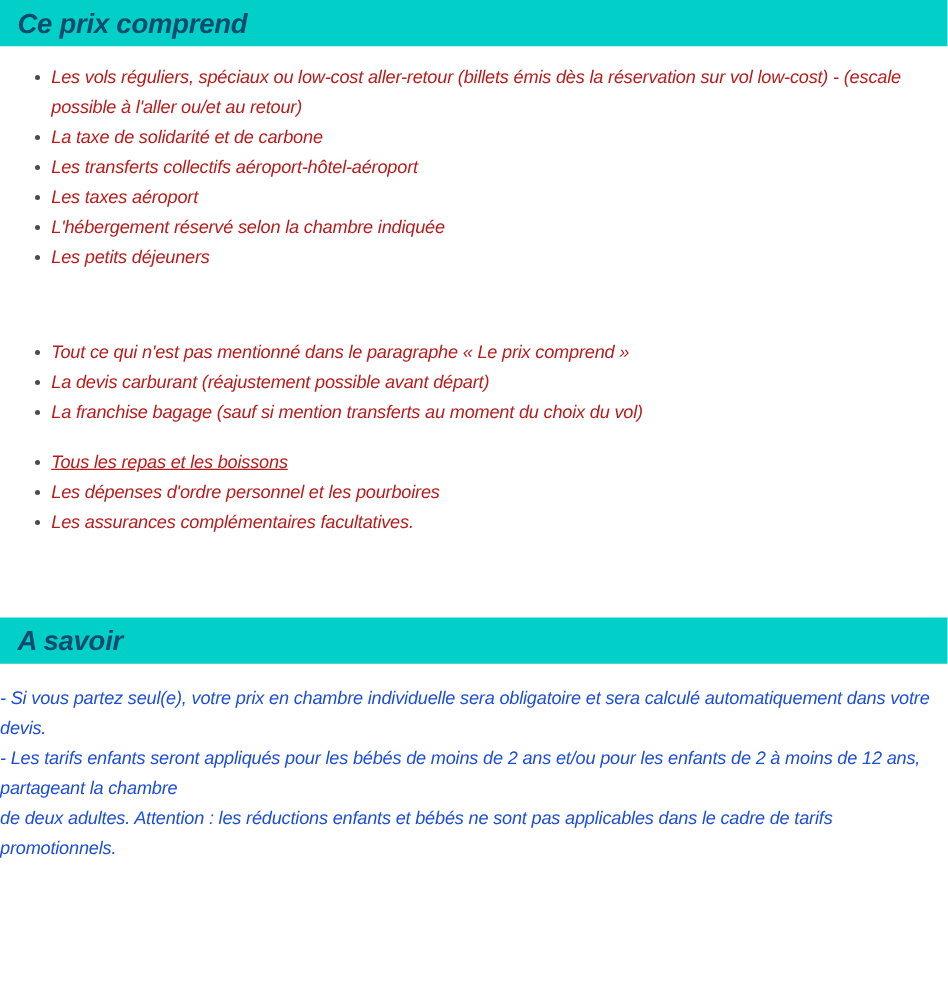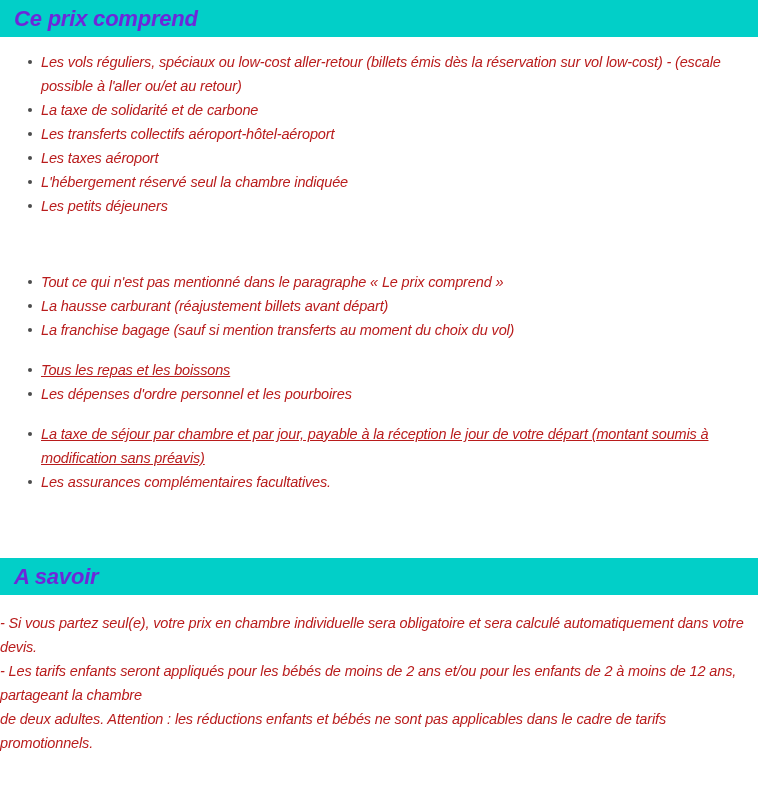--- a/index.html
+++ b/index.html
@@ -16,21 +16,21 @@
   .page {
     position: relative;
     width: 758px;
     height: 787px;
     background: #ffffff;
   }
 
   
   .band {
     background: #02cfc8;
-    color: #6d28d9;
+    color: #0c4a6e;
     font-style: italic;
     font-weight: bold;
     font-size: 22px;
     line-height: 37px;
     height: 37px;
     padding-left: 14px;
     letter-spacing: -0.2px;
     white-space: nowrap;
     overflow: hidden;
   }
@@ -86,52 +86,51 @@
   .notes {
     padding-top: 16px;
     padding-left: 0px;
     padding-right: 2px;
   }
   .notes p {
     margin: 0;
     font-style: italic;
     font-size: 14.5px;
     line-height: 24px;
-    color: #b91c1c;
+    color: #1d4ed8;
     letter-spacing: -0.15px;
   }
 </style>
 </head>
 <body>
 
 <div class="page">
 
   <div class="band">Ce prix comprend</div>
 
   <ul class="list sec1-list">
     <li>Les vols réguliers, spéciaux ou low-cost aller-retour (billets émis dès la réservation sur vol low-cost) - (escale possible à l'aller ou/et au retour)</li>
     <li>La taxe de solidarité et de carbone</li>
     <li>Les transferts collectifs aéroport-hôtel-aéroport</li>
     <li>Les taxes aéroport</li>
-    <li>L'hébergement réservé seul la chambre indiquée</li>
+    <li>L'hébergement réservé selon la chambre indiquée</li>
     <li>Les petits déjeuners</li>
   </ul>
 
   <div class="spacer-1"></div>
 
 
   <ul class="list sec2-list">
     <li>Tout ce qui n'est pas mentionné dans le paragraphe « Le prix comprend »</li>
-    <li>La hausse carburant (réajustement billets avant départ)</li>
+    <li>La devis carburant (réajustement possible avant départ)</li>
     <li>La franchise bagage (sauf si mention transferts au moment du choix du vol)</li>
 
     <li class="gap-before">Tous les repas et les boissons</li>
     <li>Les dépenses d'ordre personnel et les pourboires</li>
 
-    <li class="gap-before">La taxe de séjour par chambre et par jour, payable à la réception le jour de votre départ (montant soumis à modification sans préavis)</li>
     <li>Les assurances complémentaires facultatives.</li>
   </ul>
 
   <div class="spacer-2"></div>
 
   <div class="pre-band-gap"></div>
   <div class="band">A savoir</div>
 
   <div class="notes">
     <p>- Si vous partez seul(e), votre prix en chambre individuelle sera obligatoire et sera calculé automatiquement dans votre devis.</p>

